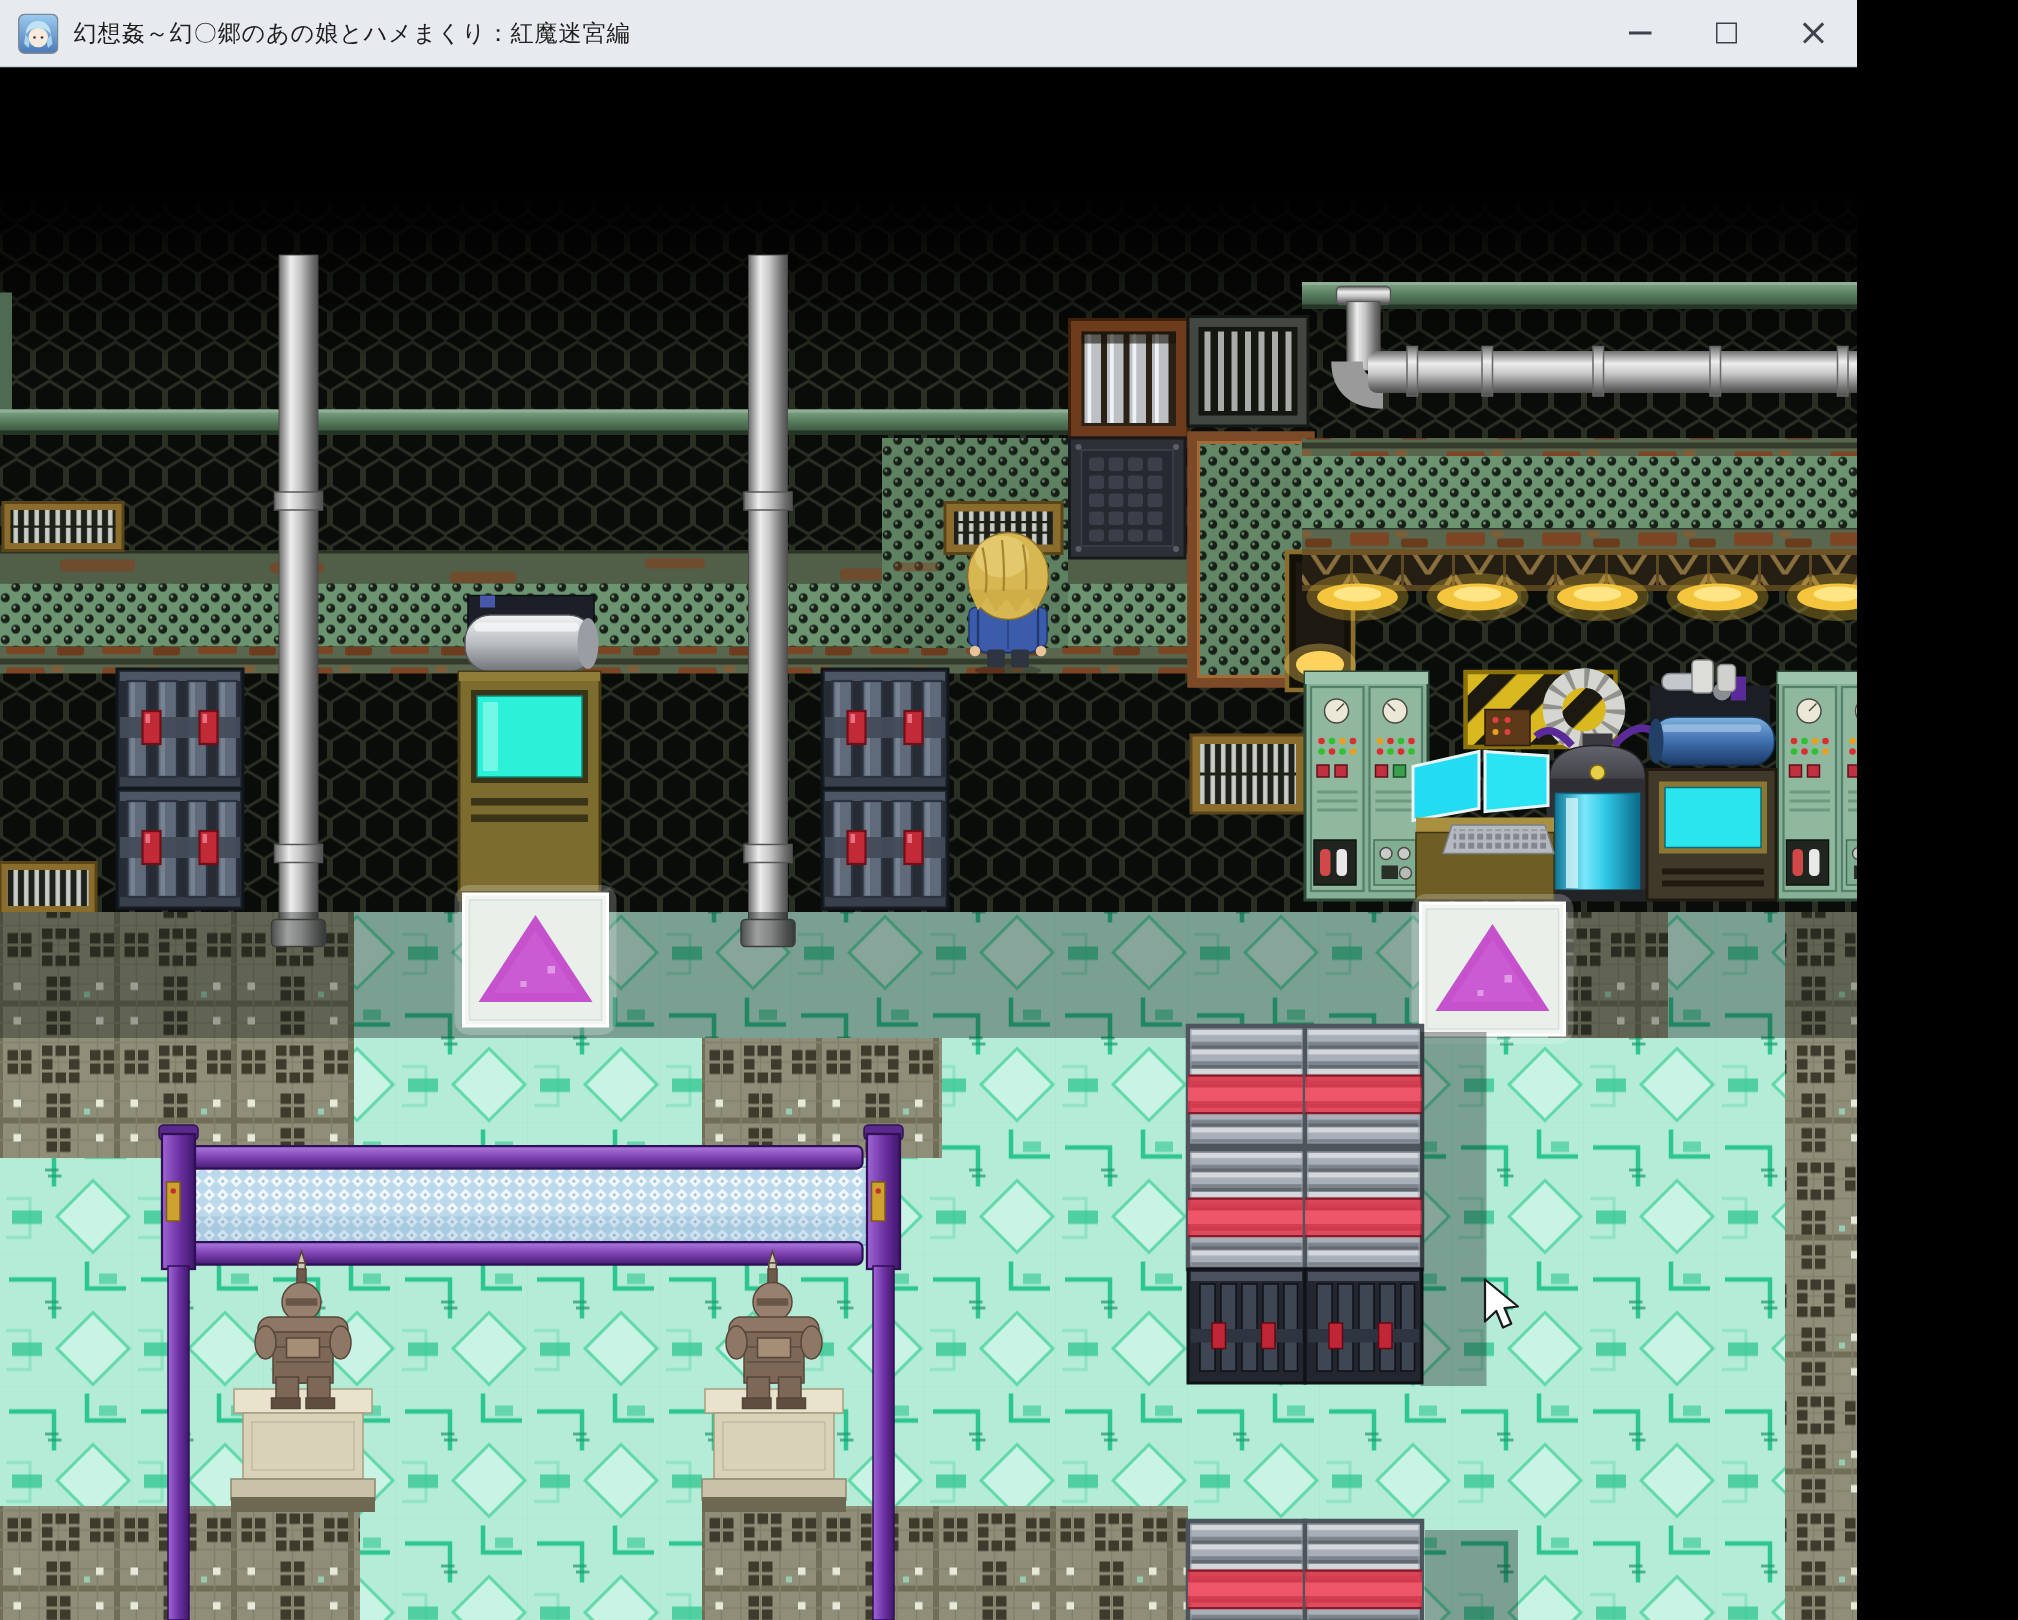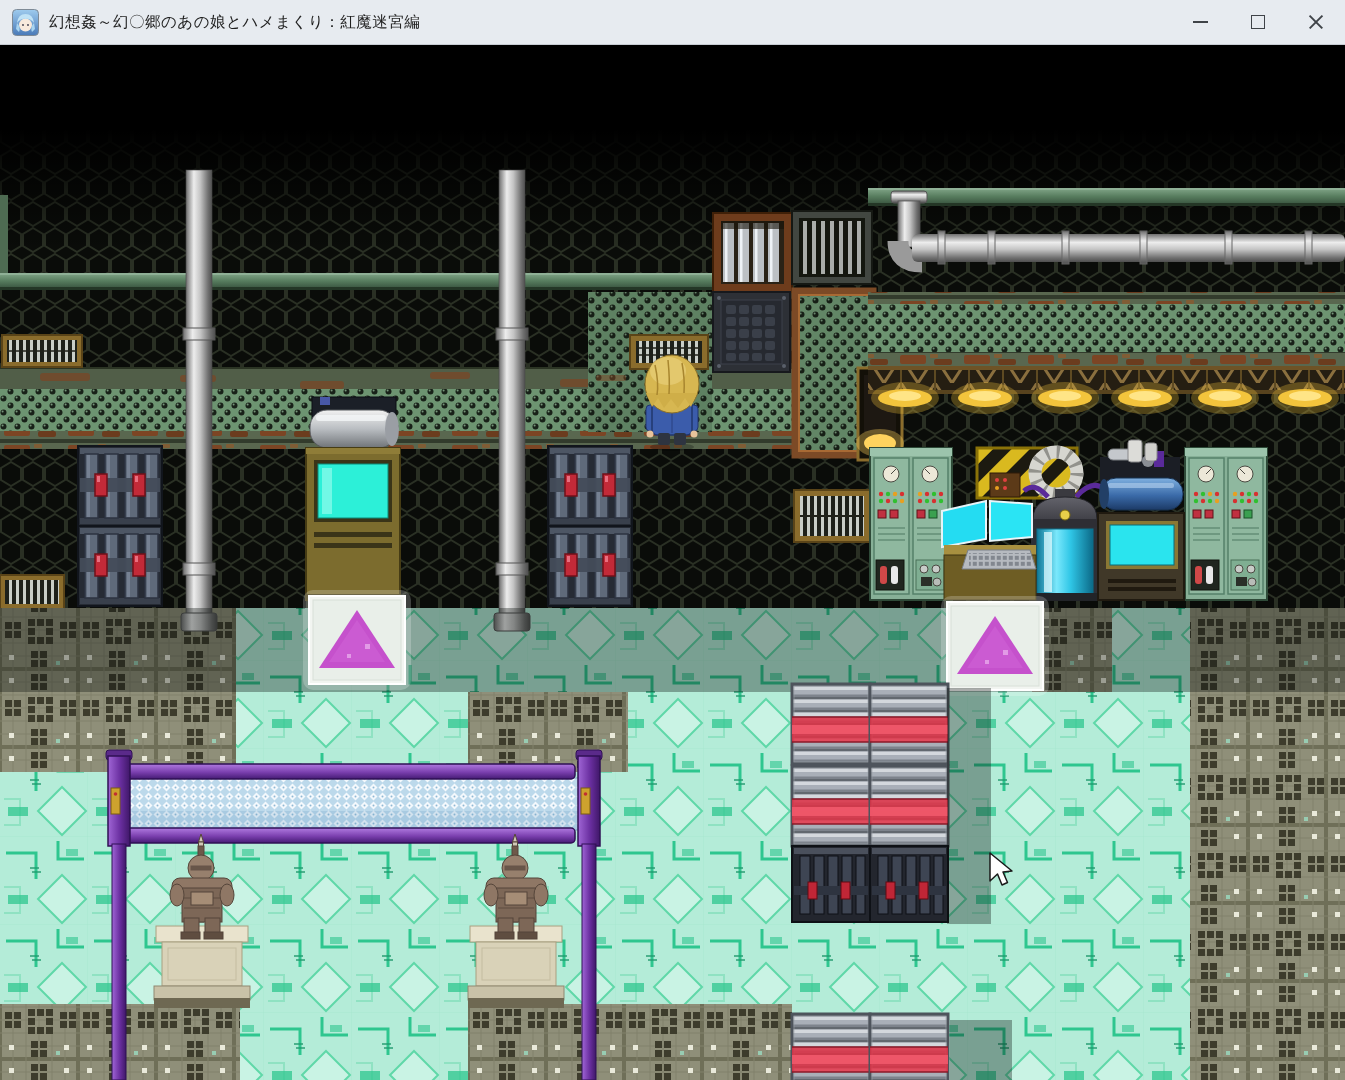--- a/index.html
+++ b/index.html
@@ -1,16 +1,16 @@
 <!DOCTYPE html>
 <html><head>
 <meta charset="utf-8">
 <style>
   html,body{margin:0;padding:0;background:#000;}
-  .window{width:1345px;height:1080px;position:relative;overflow:hidden;background:#000;
+  .window{width:1238px;height:1080px;position:relative;overflow:hidden;background:#000;
           font-family:"Liberation Sans","DejaVu Sans",sans-serif;}
   .titlebar{height:45px;background:#e7ebf0;display:flex;align-items:center;border-bottom:1px solid #c7ccd3;box-sizing:border-box;}
   .app-icon{width:27px;height:27px;margin:0 10px 0 12px;flex:0 0 auto;}
   .title-text{font-size:15.5px;color:#1f1f1f;letter-spacing:0.5px;white-space:nowrap;flex:1 1 auto;}
   .win-btns{display:flex;height:45px;}
   .win-btn{width:58px;height:45px;display:flex;align-items:center;justify-content:center;cursor:default;}
   .min-line{display:block;width:15px;height:2px;background:#3f4348;}
   .max-box{display:block;width:14px;height:14px;border:1.5px solid #3f4348;box-sizing:border-box;background:transparent;}
   .close-x{position:relative;width:16px;height:16px;display:block;}
   .close-x::before,.close-x::after{content:"";position:absolute;left:-1px;top:7px;width:18px;height:1.8px;background:#3f4348;}

